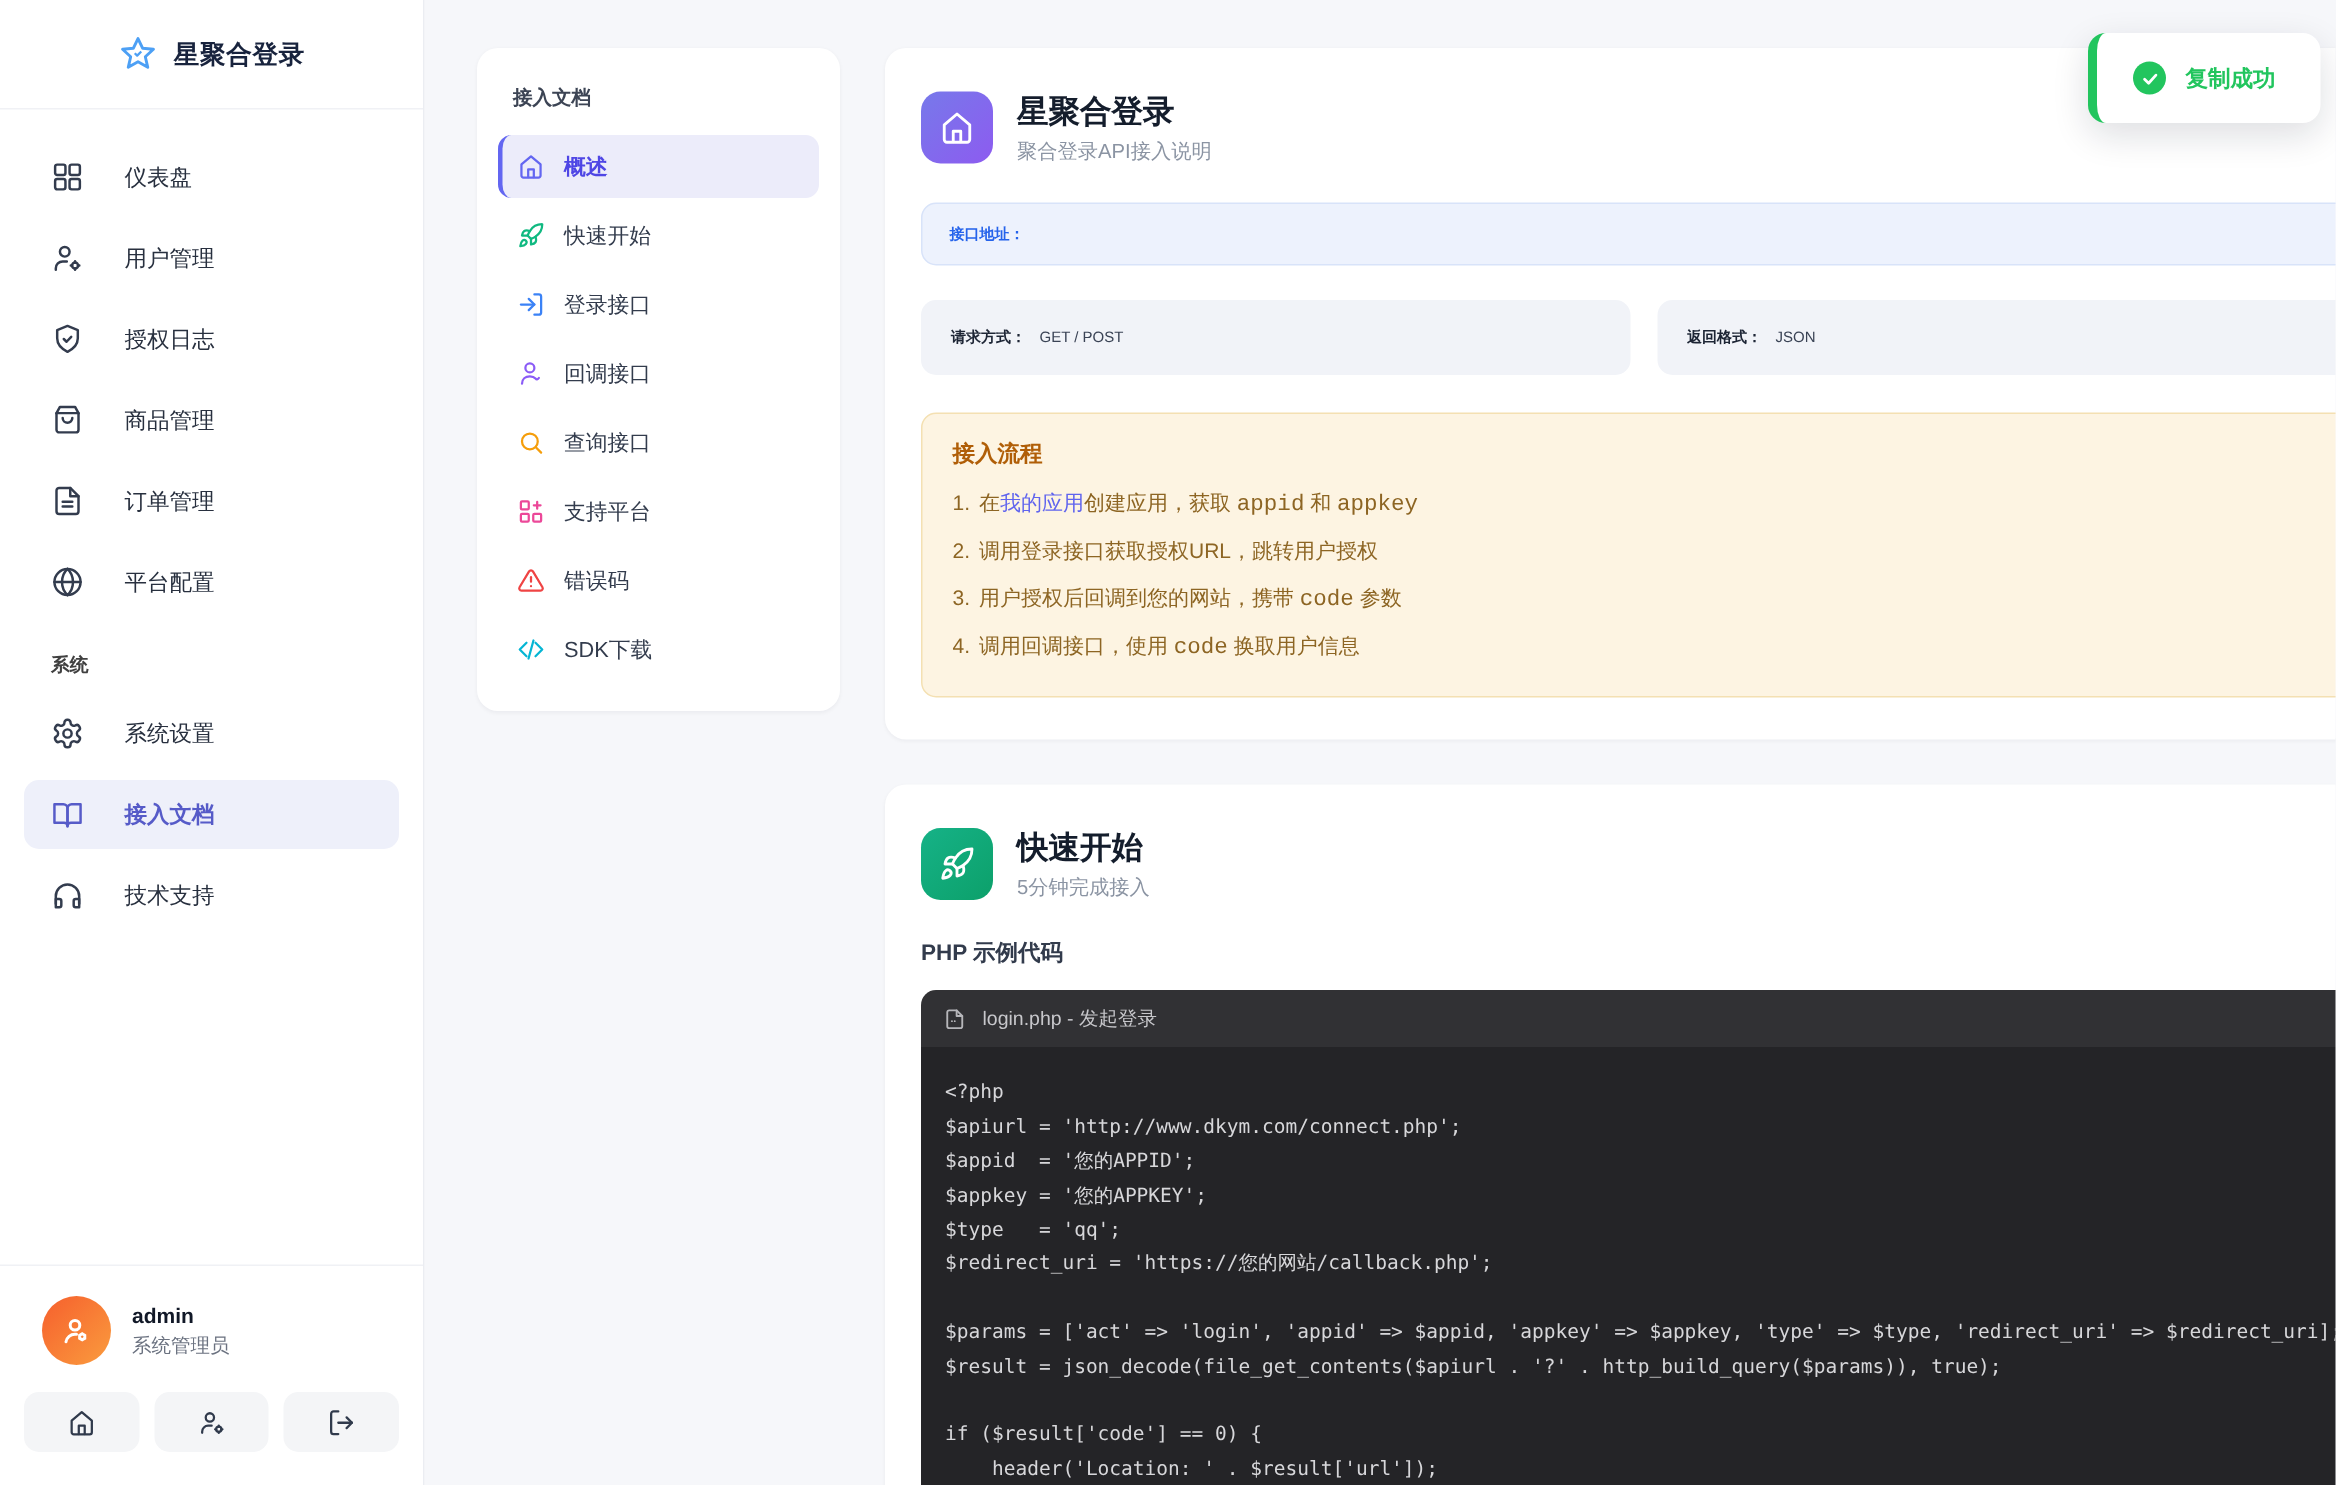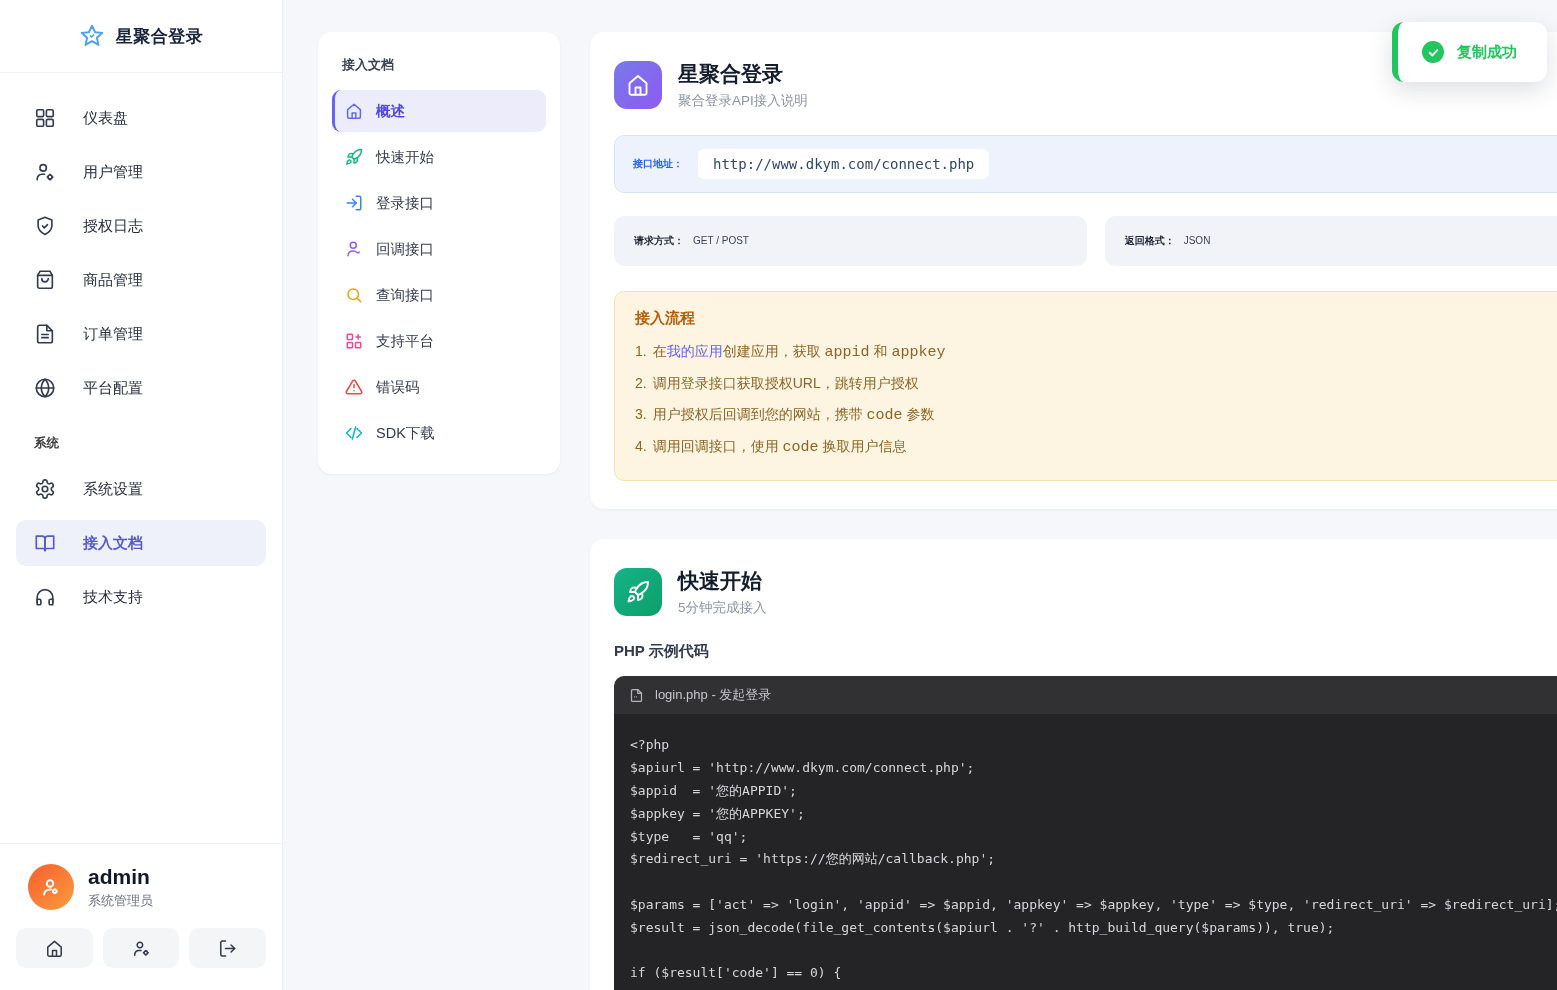--- a/index.html
+++ b/index.html
@@ -35,21 +35,21 @@
   .nav-item.active .nico { color:#565bc8; }
   .section-label { font-size:12.5px; font-weight:700; color:#404040; padding:16px 18px 14px; }
 
   .user-block { border-top:1px solid #f0f1f5; padding:20px 16px 22px; }
   .user-row { display:flex; align-items:center; gap:14px; padding-left:12px; margin-bottom:18px; }
   .avatar {
     width:46px; height:46px; border-radius:50%;
     background:linear-gradient(135deg,#f65f2d,#fa9c3e);
     display:flex; align-items:center; justify-content:center; color:#fff;
   }
-  .user-name { font-size:21px; font-weight:700; color:#111827; }
+  .user-name { font-size:14px; font-weight:700; color:#111827; }
   .user-role { font-size:13px; color:#6b7280; margin-top:3px; }
   .user-actions { display:flex; gap:10px; }
   .user-btn {
     flex:1; height:40px; background:#f4f5f7; border-radius:10px;
     display:flex; align-items:center; justify-content:center;
     color:#303a4c; cursor:pointer; border:none;
   }
   .user-btn svg { width:19px; height:19px; }
 
   
@@ -390,21 +390,20 @@
             </svg>
         </div>
         <div>
           <div class="card-title">星聚合登录</div>
           <div class="card-sub">聚合登录API接入说明</div>
         </div>
       </div>
 
       <div class="api-box">
         <span class="api-label">接口地址：</span>
-        <span class="api-url">http://www.dkym.com/connect.php</span>
       </div>
 
       <div class="meta-row">
         <div class="meta-box">
           <span class="meta-label">请求方式：</span><span class="meta-value">GET / POST</span>
         </div>
         <div class="meta-box">
           <span class="meta-label">返回格式：</span><span class="meta-value">JSON</span>
         </div>
       </div>

